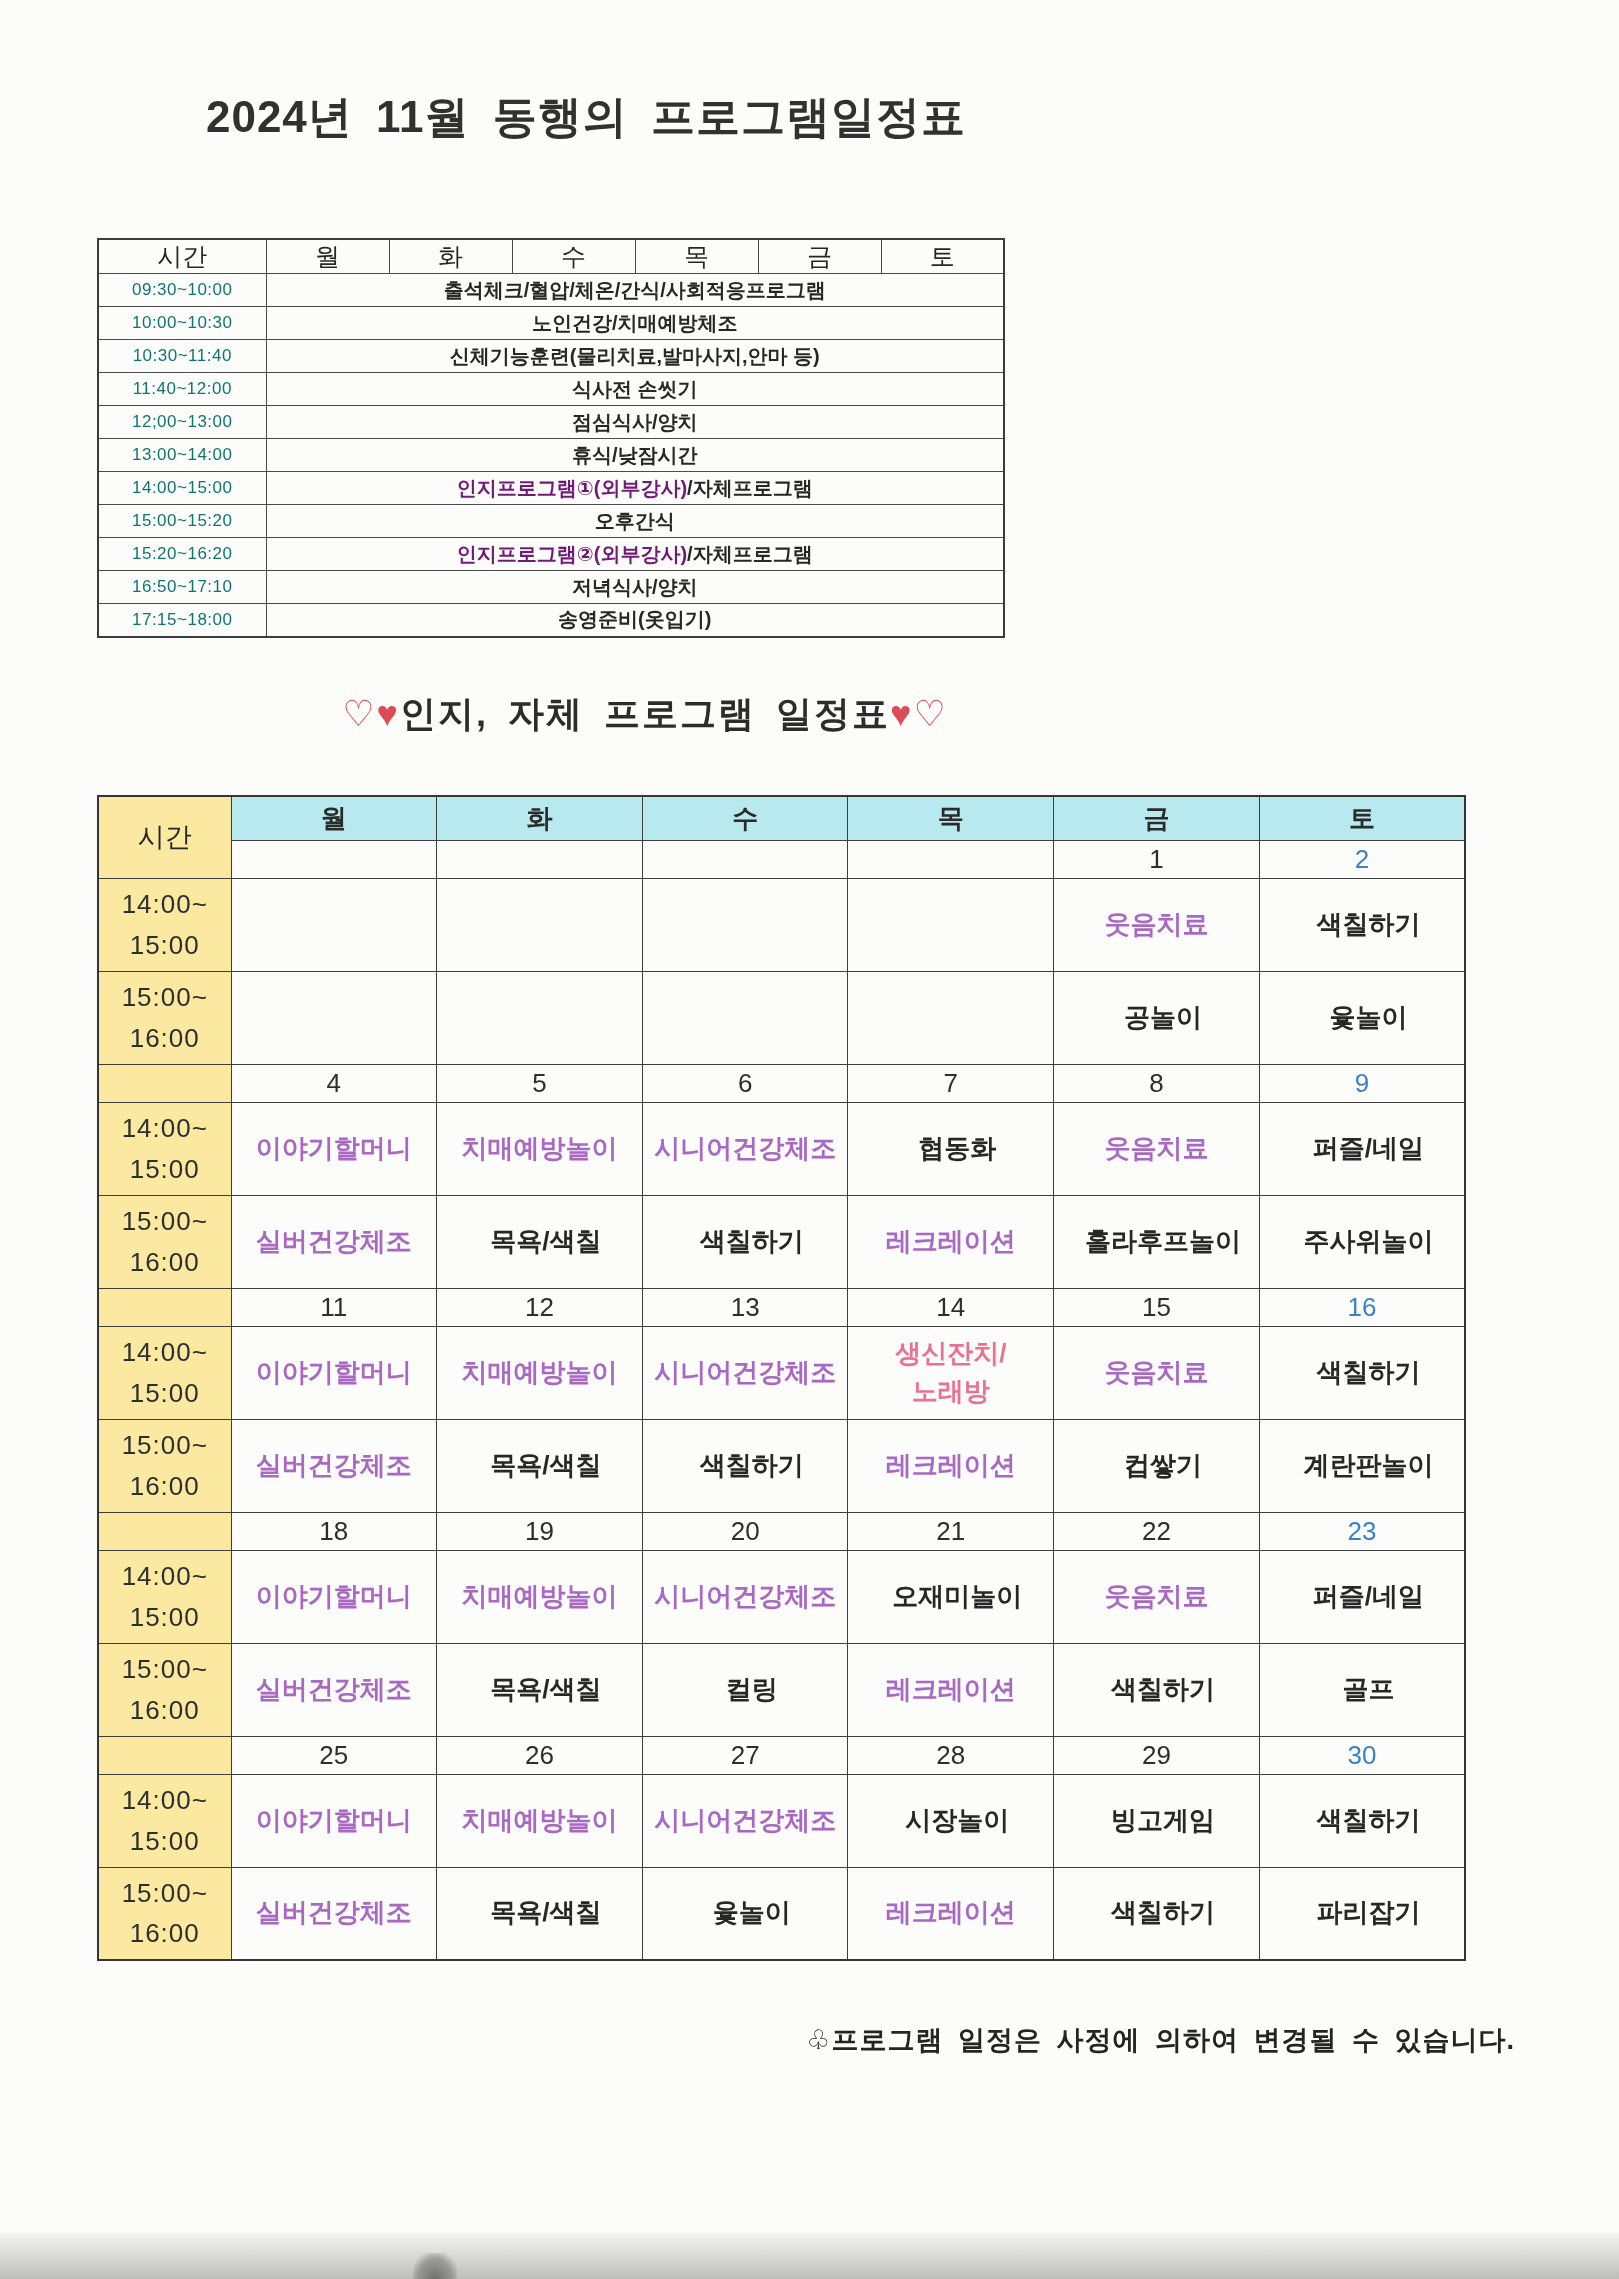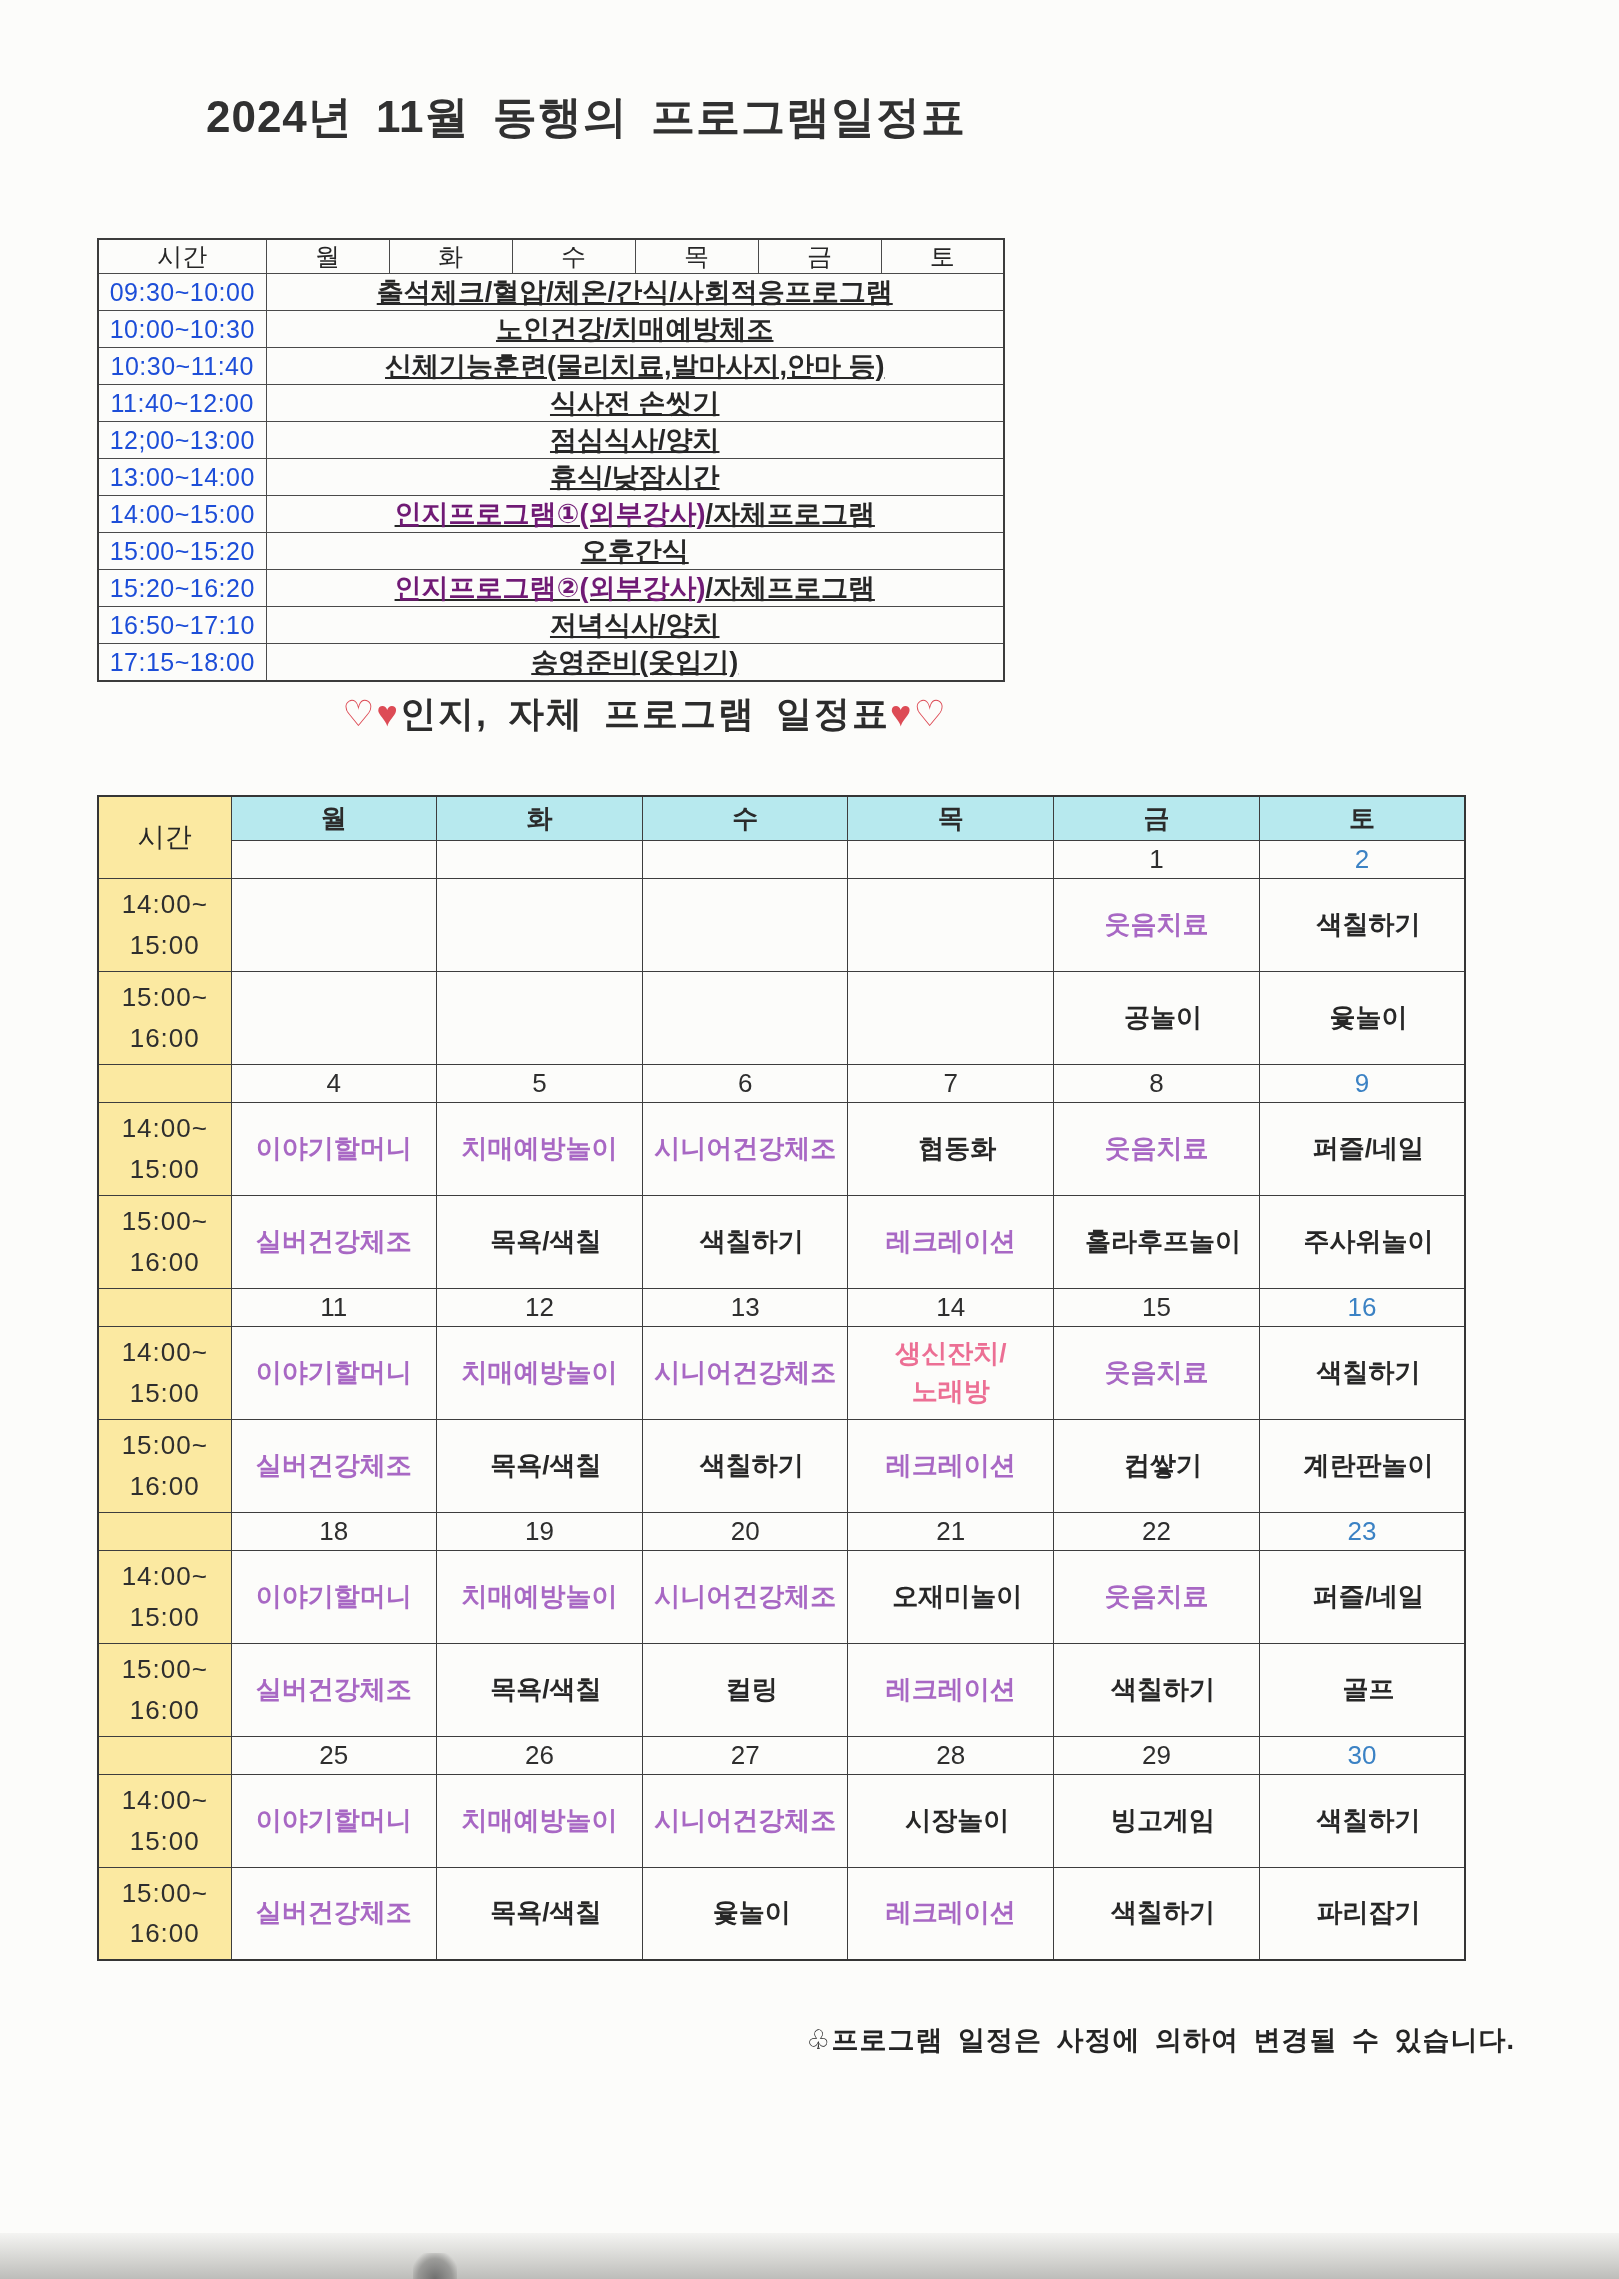--- a/index.html
+++ b/index.html
@@ -23,22 +23,22 @@
   }
 
   
   table { border-collapse:collapse; table-layout:fixed; }
   td, th { text-align:center; vertical-align:middle; overflow:hidden; }
 
   
   .t1 { position:absolute; top:238px; left:97px; width:908px; border:2.5px solid #3c3c3c; }
   .t1 th, .t1 td { border:1.5px solid #4a4a4a; height:33px; }
   .t1 th { font-size:25px; font-weight:500; }
-  .d-time { font-size:25px; letter-spacing:0.5px; font-weight:500; color:#1d4ed8; }
-  .d-act  { font-size:27px; font-weight:600; color:#272727;text-decoration:underline; }
+  .d-time { font-size:17px; letter-spacing:0.5px; font-weight:500; color:#0f766e; }
+  .d-act  { font-size:20px; font-weight:600; color:#272727; }
   .blue-part  { color:#701a75; }
   .black-part { color:#272727; }
 
   
   .section-title {
     position:absolute; top:690px; left:97px; width:1096px;
     text-align:center;
     font-size:36px; font-weight:bold; letter-spacing:2px; word-spacing:8px;
     color:#2c2c2c;
   }

